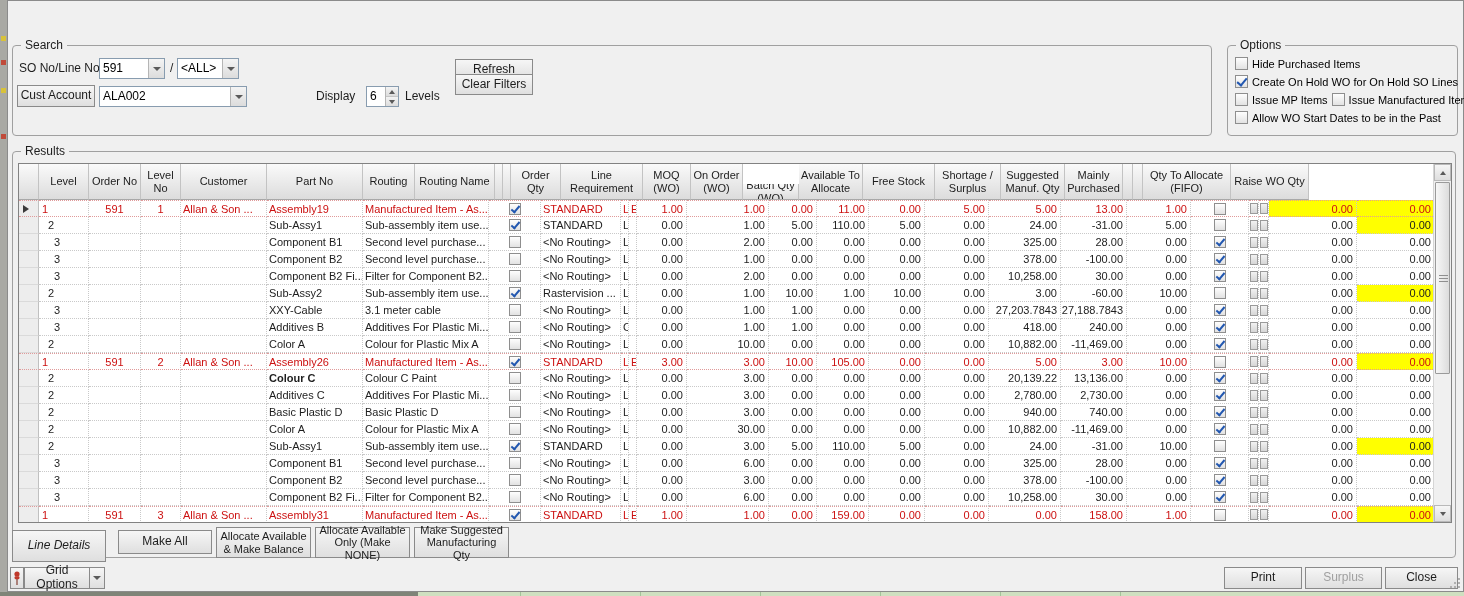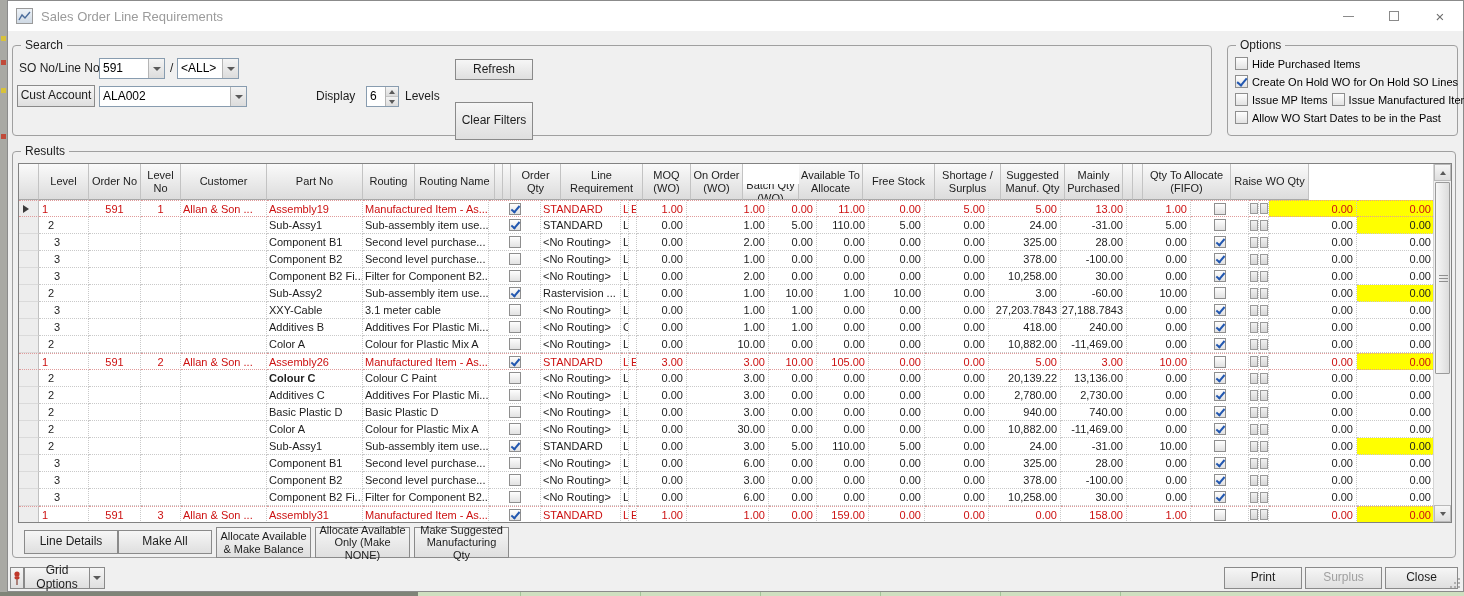--- a/index.html
+++ b/index.html
@@ -114,39 +114,20 @@
 
 <div class="edge-strip">
   <div class="edge-mark" style="top:36px;background:#d8c23a"></div>
   <div class="edge-mark" style="top:60px;background:#c04a3a"></div>
   <div class="edge-mark" style="top:88px;background:#d8c23a"></div>
   <div class="edge-mark" style="top:134px;background:#c04a3a"></div>
 </div>
 
 <div class="win">
 
-  <div class="titlebar">
-    <div class="app-icon">
-      <svg width="13" height="11" viewBox="0 0 13 11">
-          <polyline points="1,9 4,4 7,7 12,1" fill="none" stroke="#4a6c9b" stroke-width="1.4"></polyline>
-        </svg>
-    </div>
-    <div class="title-text">Sales Order Line Requirements</div>
-    <div class="win-controls">
-      <div class="win-btn">
-          <div class="glyph-min"></div>
-        </div>
-      <div class="win-btn">
-          <div class="glyph-max"></div>
-        </div>
-      <div class="win-btn">
-          <div class="glyph-close">×</div>
-        </div>
-    </div>
-  </div>
 
   <div class="groupbox" style="left:4px;top:44px;width:1200px;height:91px;">
     <div class="legend">Search</div>
     <div class="lbl" style="left:6px;top:15px;">SO No/Line No</div>
     <div class="combo" style="left:86px;top:12px;width:66px;">
       <div class="val">591</div>
       <div class="dd">
           <div class="tri-down"></div>
         </div>
     </div>
@@ -172,21 +153,21 @@
       <div class="sbtns">
         <div class="sbtn">
             <div class="tri-up"></div>
           </div>
         <div class="sbtn">
             <div class="tri-dn-s"></div>
           </div>
       </div>
     </div>
     <div class="lbl" style="left:392px;top:43px;">Levels</div>
-    <div class="btn" style="left:442px;top:56px;width:78px;height:38px;">Clear Filters</div>
+    <div class="btn" style="left:442px;top:28px;width:78px;height:21px;">Clear Filters</div>
   </div>
 
   <div class="groupbox" style="left:1219px;top:44px;width:231px;height:91px;">
     <div class="legend">Options</div>
     <div class="opt-row" style="left:7px;top:11px;">
       <div class="cb13"></div>
       <span>Hide Purchased Items</span>
     </div>
     <div class="opt-row" style="left:7px;top:29px;">
       <div class="cb13 checked"></div>
@@ -908,21 +889,21 @@
         <div class="sb-thumb">
             <div class="sb-grip"></div>
           </div>
         <div class="sb-btn" style="top:341px;">
             <div class="tri-dn-s"></div>
           </div>
       </div>
       </div>
   </div>
 
-  <div class="btn" style="left:16px;top:529px;width:94px;height:24px;z-index:3;">Line Details</div>
+  <div class="btn" style="left:4px;top:529px;width:94px;height:32px;z-index:3;font-style:italic;">Line Details</div>
   <div class="btn" style="left:110px;top:529px;width:94px;height:24px;z-index:3;">Make All</div>
   <div class="btn small-font" style="left:208px;top:526px;width:95px;height:31px;z-index:3;padding:0 2px;">Allocate Available &amp; Make Balance</div>
   <div class="btn small-font" style="left:307px;top:526px;width:95px;height:31px;z-index:3;padding:0 2px;">Allocate Available Only (Make NONE)</div>
   <div class="btn small-font" style="left:406px;top:526px;width:95px;height:31px;z-index:3;padding:0 2px;">Make Suggested Manufacturing Qty</div>
 
   <div class="pin-btn" style="left:2px;top:566px;width:14px;height:22px;">
     <svg width="8" height="15" viewBox="0 0 8 15">
       <circle cx="4" cy="3" r="2.6" fill="#c0392b"></circle>
       <rect x="1.6" y="5.2" width="4.8" height="3" rx="1" fill="#c0392b"></rect>
       <line x1="4" y1="8" x2="4" y2="14" stroke="#7a2e22" stroke-width="1.1"></line>

